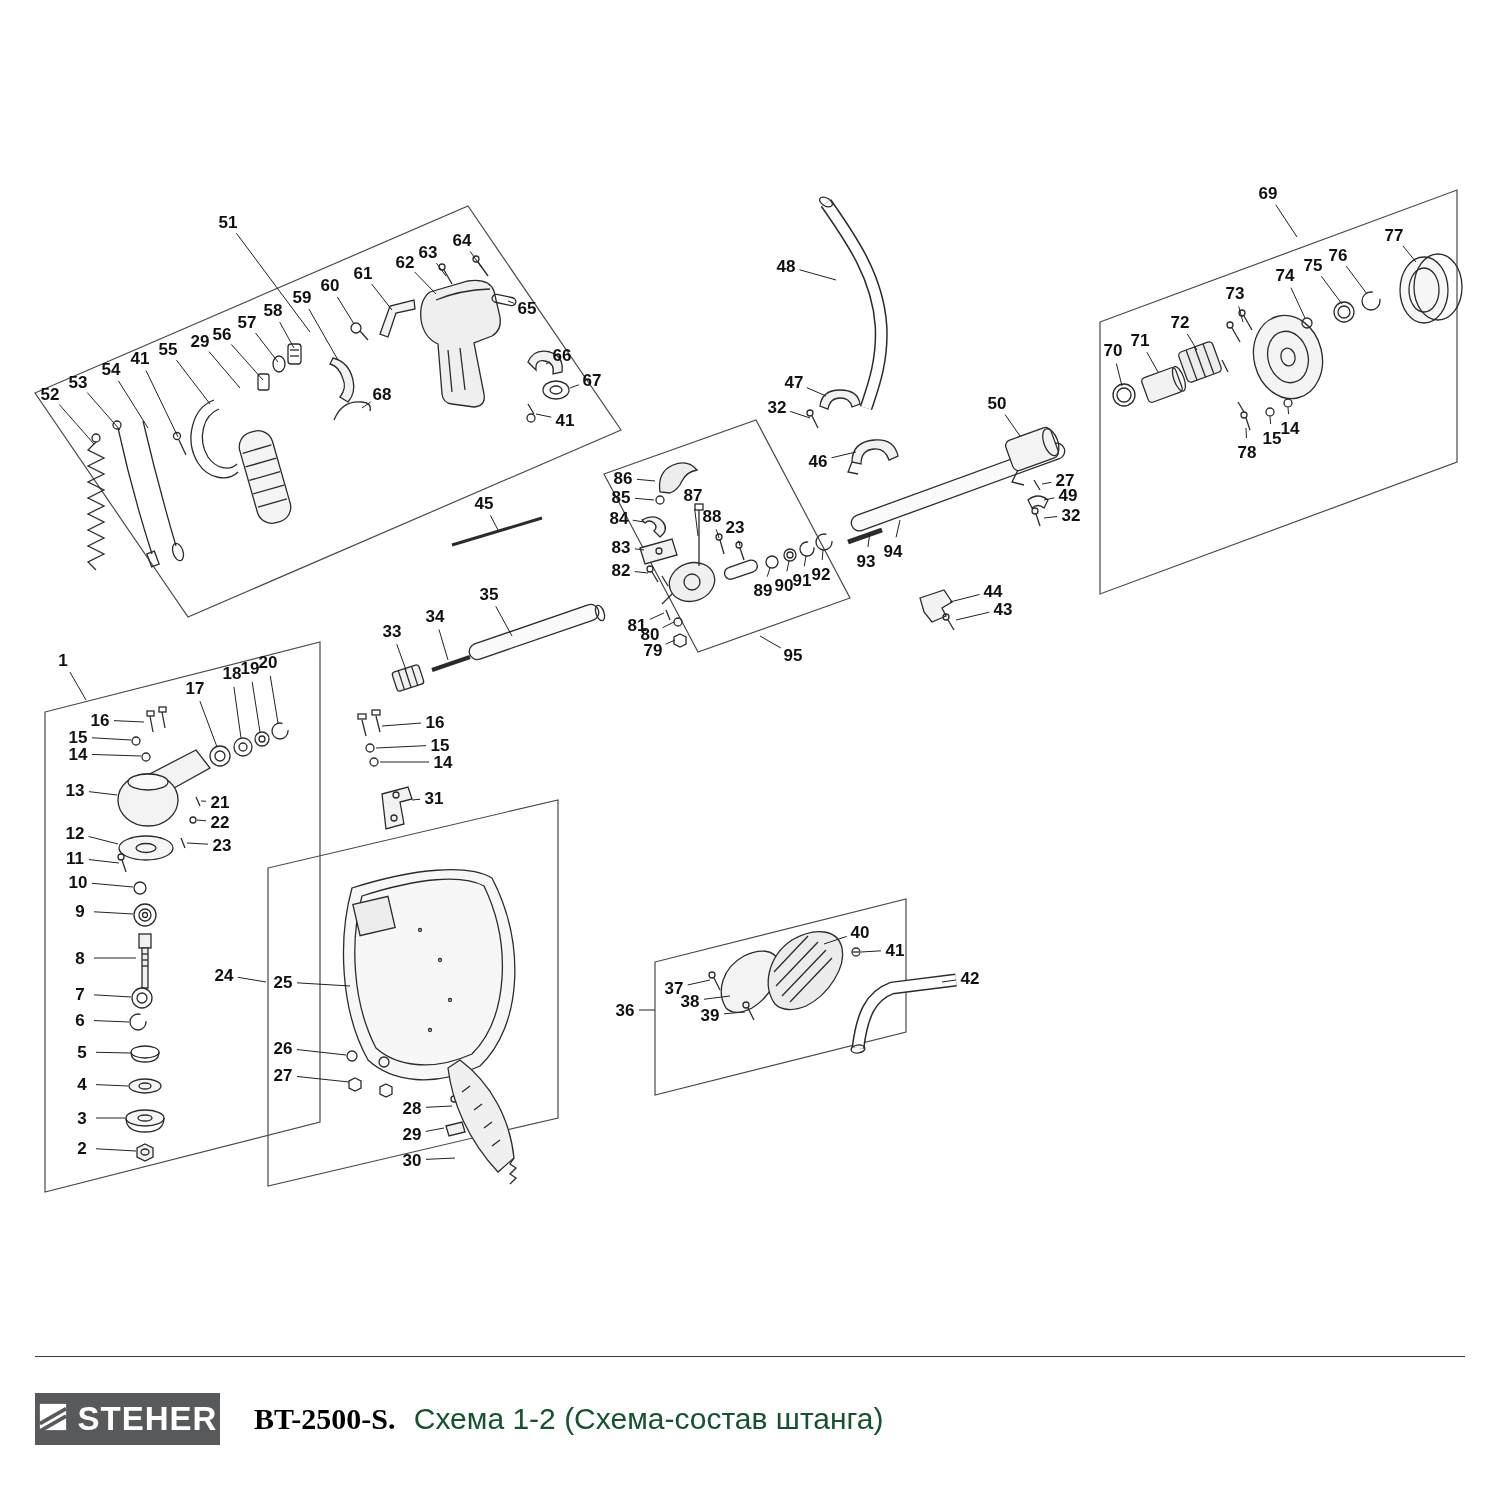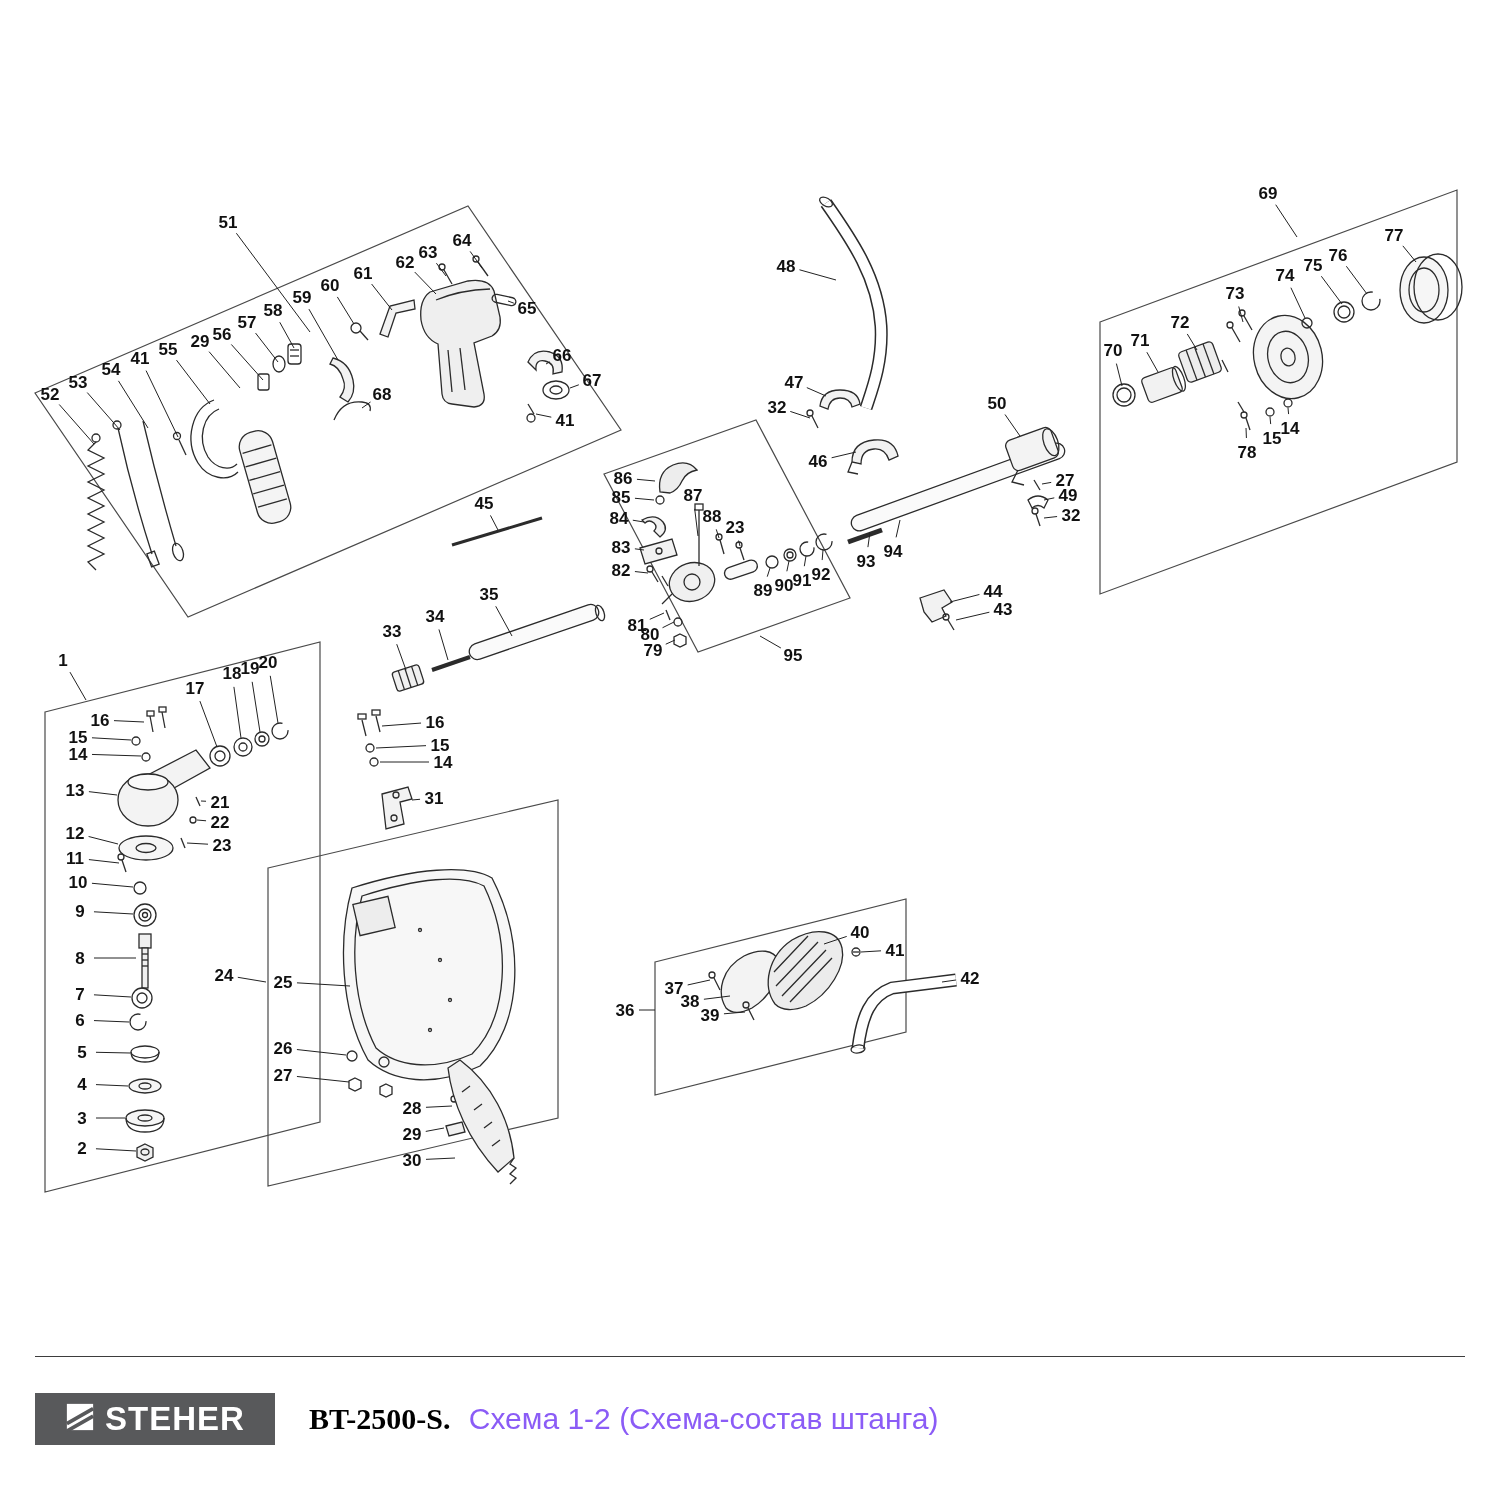--- a/index.html
+++ b/index.html
@@ -6,26 +6,26 @@
   .canvas{position:relative;width:1500px;height:1500px;background:#ffffff;overflow:hidden;
           font-family:"Liberation Sans",sans-serif;}
   #diagram-svg{position:absolute;left:0;top:0;}
   #labels text{font:bold 17px "Liberation Sans",sans-serif;fill:#111;stroke:none;text-anchor:middle;}
   #labels line{stroke:#222;stroke-width:1;}
   .tube-outer{fill:none;stroke:#2b2b2b;stroke-width:13px;}
   .tube-inner{fill:none;stroke:#ffffff;stroke-width:10px;}
   .footer{position:absolute;left:0;right:0;top:1356px;}
   .footer-rule{margin:0 35px;border-top:1.5px solid #3d3d3d;}
   .footer-row{display:flex;align-items:center;gap:34px;margin:36px 0 0 35px;}
-  .logo{background:#58595b;width:240px;height:52px;display:flex;align-items:center;
+  .logo{background:#58595b;width:185px;height:52px;display:flex;align-items:center;
         justify-content:center;gap:10px;}
   .logo-text{color:#fff;font-weight:bold;font-size:33px;letter-spacing:1px;}
   .title{font-size:30px;color:#222;white-space:nowrap;}
   .model{font-weight:bold;color:#000;font-family:Liberation Serif, serif;}
-  .subtitle{color:#8b5cf6;margin-left:10px;font-weight:normal;}
+  .subtitle{color:#14532d;margin-left:10px;font-weight:normal;}
 </style>
 </head>
 <body>
 
 <div class="canvas">
 
 <svg id="diagram-svg" width="1500" height="1500" viewBox="0 0 1500 1500" xmlns="http://www.w3.org/2000/svg">
 
   <g stroke="#4a4a4a" fill="none" stroke-width="1.2">
     <polygon points="35,393 468,206 621,430 188,617"></polygon>

